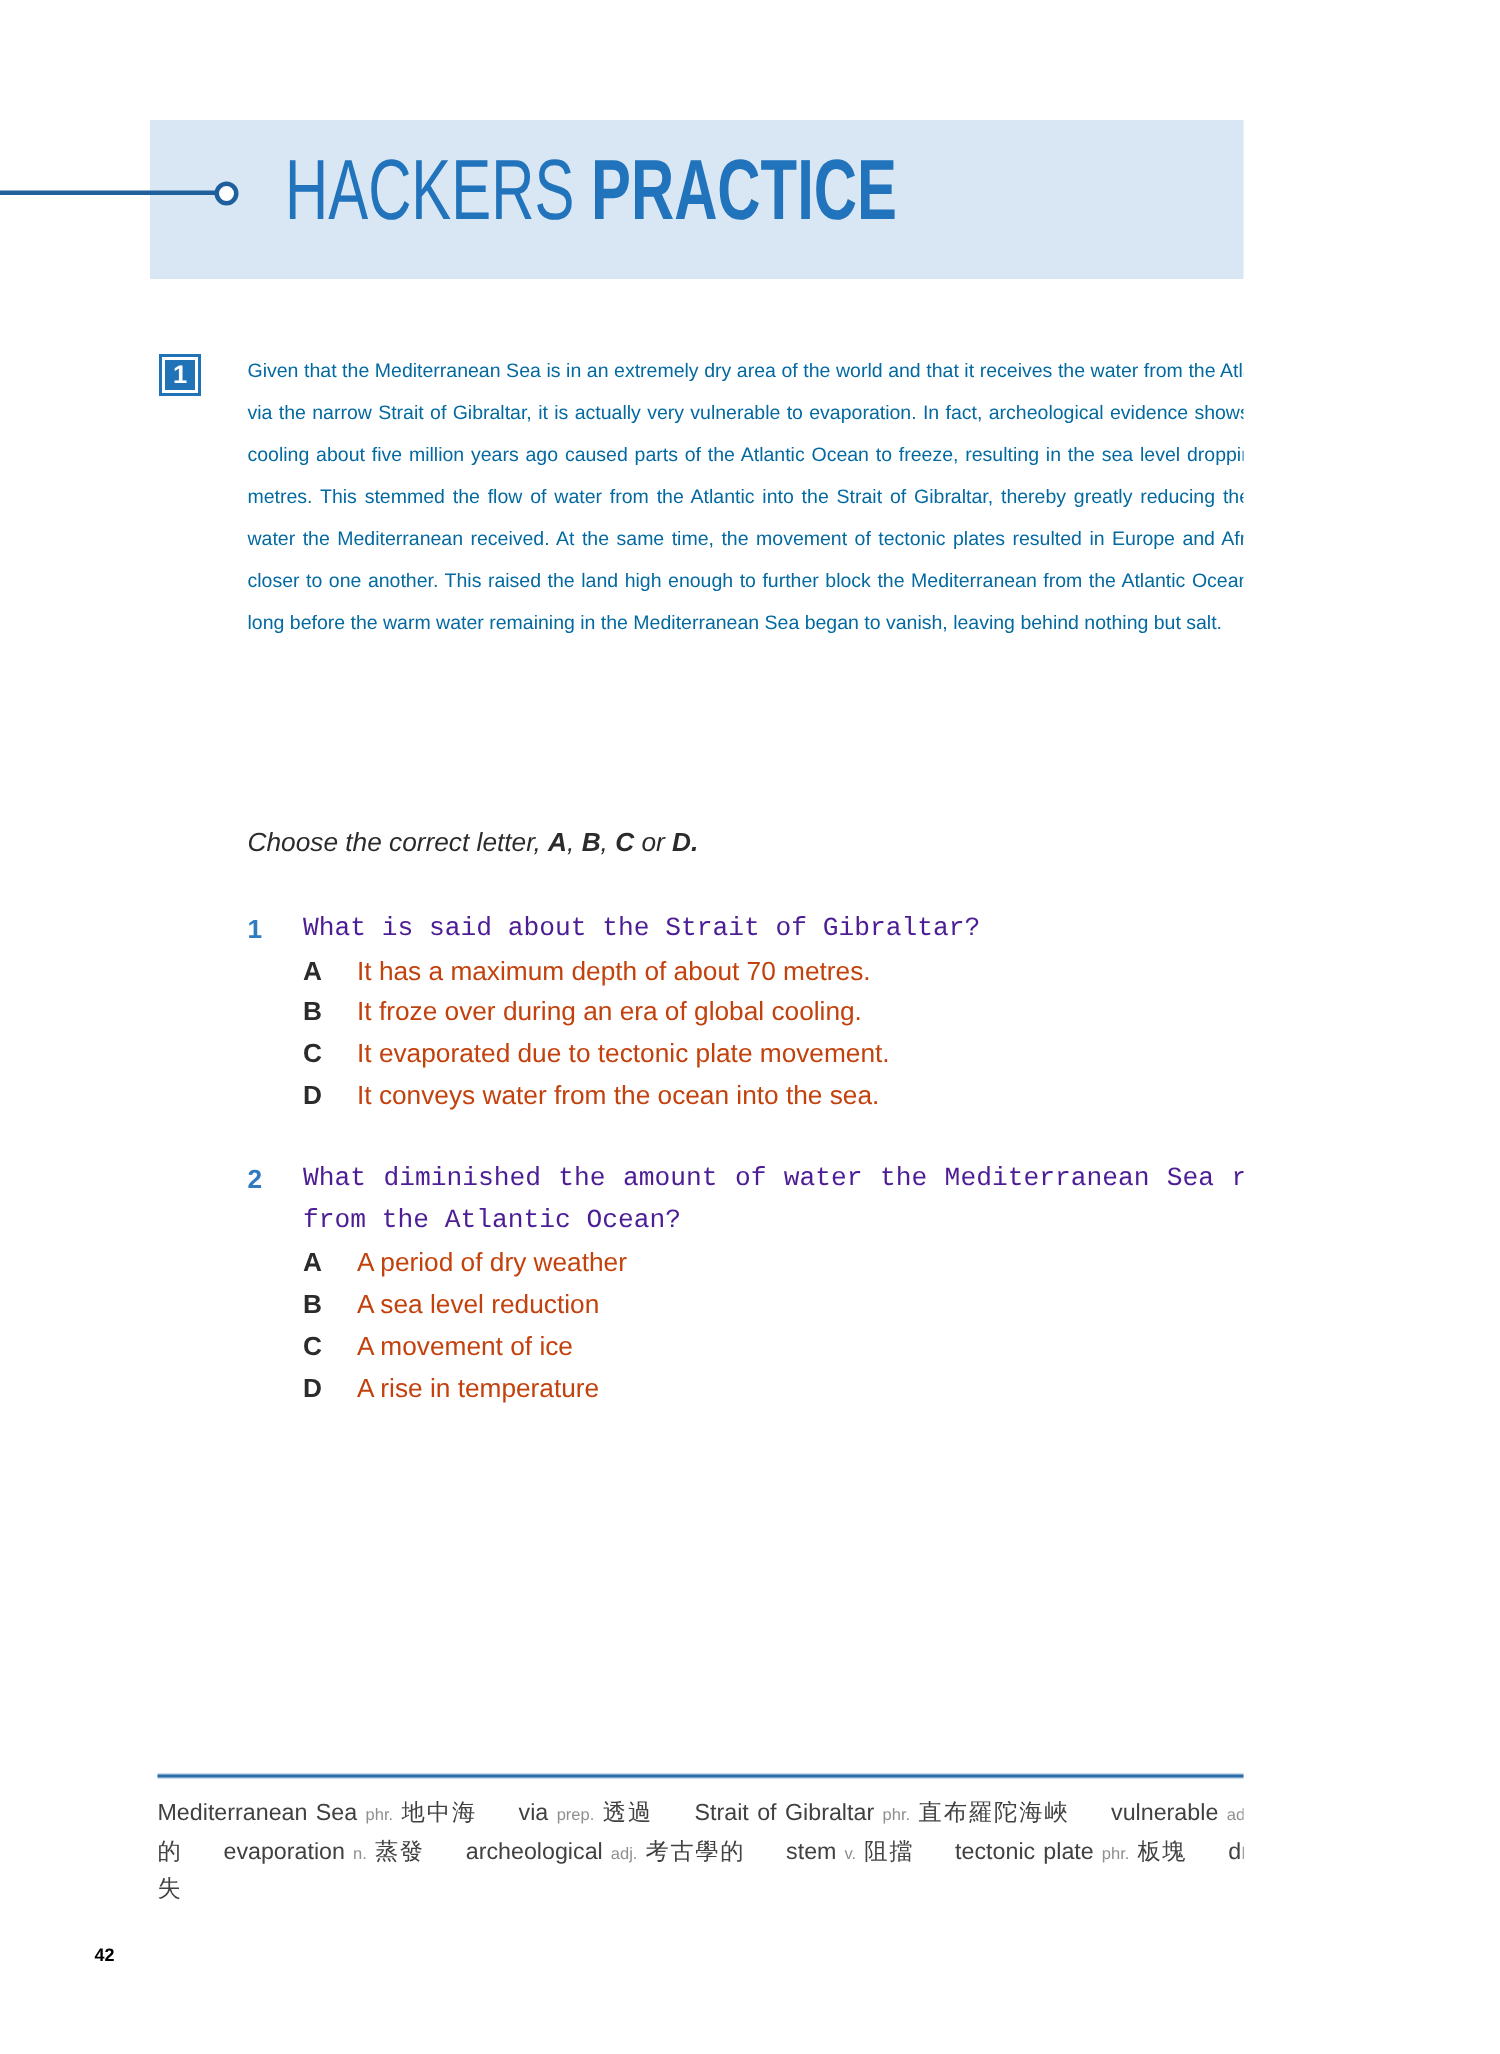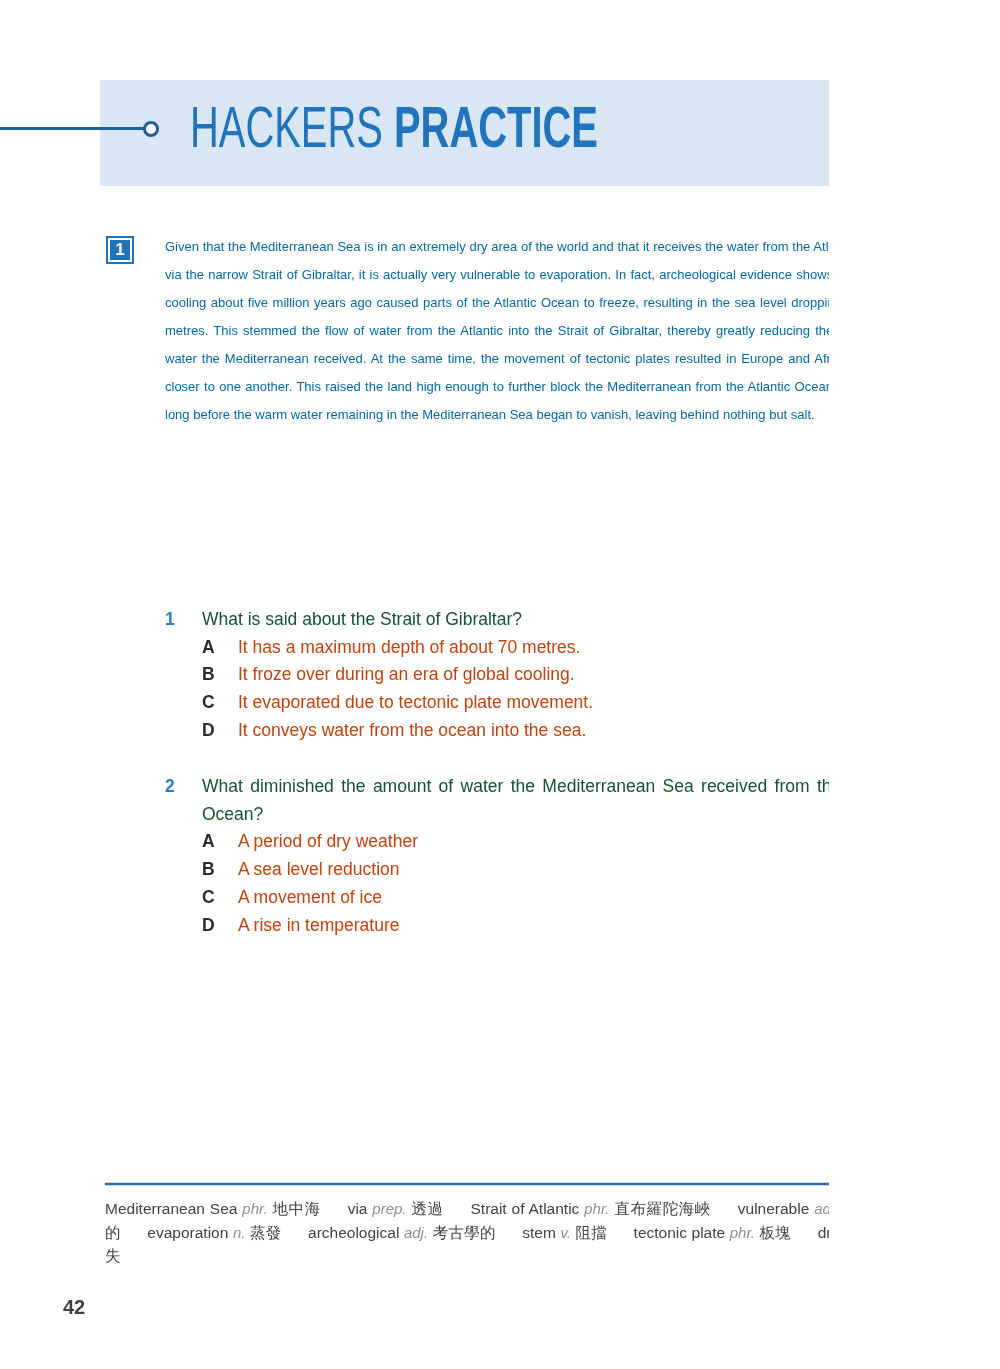--- a/index.html
+++ b/index.html
@@ -91,21 +91,21 @@
   
   .question-block { position: absolute; left: 165px; width: 740px; font-size: 17.5px; }
   #question-1 { top: 606px; }
   #question-2 { top: 773px; }
   .q-head { display: flex; line-height: 27.7px; }
   .q-num {
     flex: 0 0 37px;
     font-weight: 700;
     color: #2e7bbf;
   }
-  .q-text { flex: 1; color: #14532d; }
+  .q-text { flex: 1; color: #4c1d95; font-family: Liberation Mono, monospace; }
   .q-text.justified { text-align: justify; }
   .options { margin-left: 37px; }
   .option-row { display: flex; line-height: 27.7px; }
   .opt-letter { flex: 0 0 36px; font-weight: 700; color: #2b2b2b; }
   .opt-text { flex: 1; color: #c2410c; }
 
   
   .footer-rule {
     position: absolute;
     left: 105px; top: 1183px;
@@ -117,29 +117,29 @@
     position: absolute;
     left: 105px; top: 1197px;
     width: 802px;
     font-size: 15.5px;
     line-height: 23.5px;
     color: #414141;
     text-align: justify;
   }
   .vocab .entry { display: inline; margin-right: 22px; }
   .vocab .term { color: #414141; }
-  .vocab .pos { color: #8f8f8f; font-size: 15px; font-style: italic; }
+  .vocab .pos { color: #8f8f8f; font-size: 11px; }
   .vocab .zh { color: #414141; word-break: break-all; }
 
   .page-number {
     position: absolute;
     left: 63px; top: 1296px;
-    font-size: 20px;
+    font-size: 12px;
     font-weight: 700;
-    color: #404040;
+    color: #000000;
   }
 </style>
 </head>
 <body>
 
 <div id="page">
 
   <div class="banner"></div>
   <div class="connector-line"></div>
   <div class="connector-circle"></div>
@@ -147,20 +147,21 @@
     <span class="t-regular">HACKERS</span>
     <span> </span>
     <span class="t-bold">PRACTICE</span>
   </div>
 
   <div class="passage-badge">
     <span class="num">1</span>
   </div>
   <div class="passage-text">Given that the Mediterranean Sea is in an extremely dry area of the world and that it receives the water from the Atlantic Ocean via the narrow Strait of Gibraltar, it is actually very vulnerable to evaporation. In fact, archeological evidence shows that global cooling about five million years ago caused parts of the Atlantic Ocean to freeze, resulting in the sea level dropping about 70 metres. This stemmed the flow of water from the Atlantic into the Strait of Gibraltar, thereby greatly reducing the amount of water the Mediterranean received. At the same time, the movement of tectonic plates resulted in Europe and Africa drawing closer to one another. This raised the land high enough to further block the Mediterranean from the Atlantic Ocean. It was not long before the warm water remaining in the Mediterranean Sea began to vanish, leaving behind nothing but salt.</div>
 
+  <div class="instruction"><span>Choose the correct letter, </span><span class="b">A</span><span>, </span><span class="b">B</span><span>, </span><span class="b">C</span><span> or </span><span class="b">D</span><span class="b">.</span></div>
 
   <div class="question-block" id="question-1">
     <div class="q-head">
       <span class="q-num">1</span>
       <span class="q-text">What is said about the Strait of Gibraltar?</span>
     </div>
     <div class="options">
       <div class="option-row">
         <span class="opt-letter">A</span>
         <span class="opt-text">It has a maximum depth of about 70 metres.</span>
@@ -202,21 +203,21 @@
         <span class="opt-letter">D</span>
         <span class="opt-text">A rise in temperature</span>
       </div>
     </div>
   </div>
 
   <div class="footer-rule"></div>
   <div class="vocab">
     <span class="entry"><span class="term">Mediterranean Sea</span> <span class="pos">phr.</span> <span class="zh">地中海</span></span>
     <span class="entry"><span class="term">via</span> <span class="pos">prep.</span> <span class="zh">透過</span></span>
-    <span class="entry"><span class="term">Strait of Atlantic</span> <span class="pos">phr.</span> <span class="zh">直布羅陀海峽</span></span>
+    <span class="entry"><span class="term">Strait of Gibraltar</span> <span class="pos">phr.</span> <span class="zh">直布羅陀海峽</span></span>
     <span class="entry"><span class="term">vulnerable</span> <span class="pos">adj.</span> <span class="zh">易受影響的</span></span>
     <span class="entry"><span class="term">evaporation</span> <span class="pos">n.</span> <span class="zh">蒸發</span></span>
     <span class="entry"><span class="term">archeological</span> <span class="pos">adj.</span> <span class="zh">考古學的</span></span>
     <span class="entry"><span class="term">stem</span> <span class="pos">v.</span> <span class="zh">阻擋</span></span>
     <span class="entry"><span class="term">tectonic plate</span> <span class="pos">phr.</span> <span class="zh">板塊</span></span>
     <span class="entry"><span class="term">drawing</span> <span class="pos">v.</span> <span class="zh">消失</span></span>
   </div>
 
   <div class="page-number">42</div>
 

